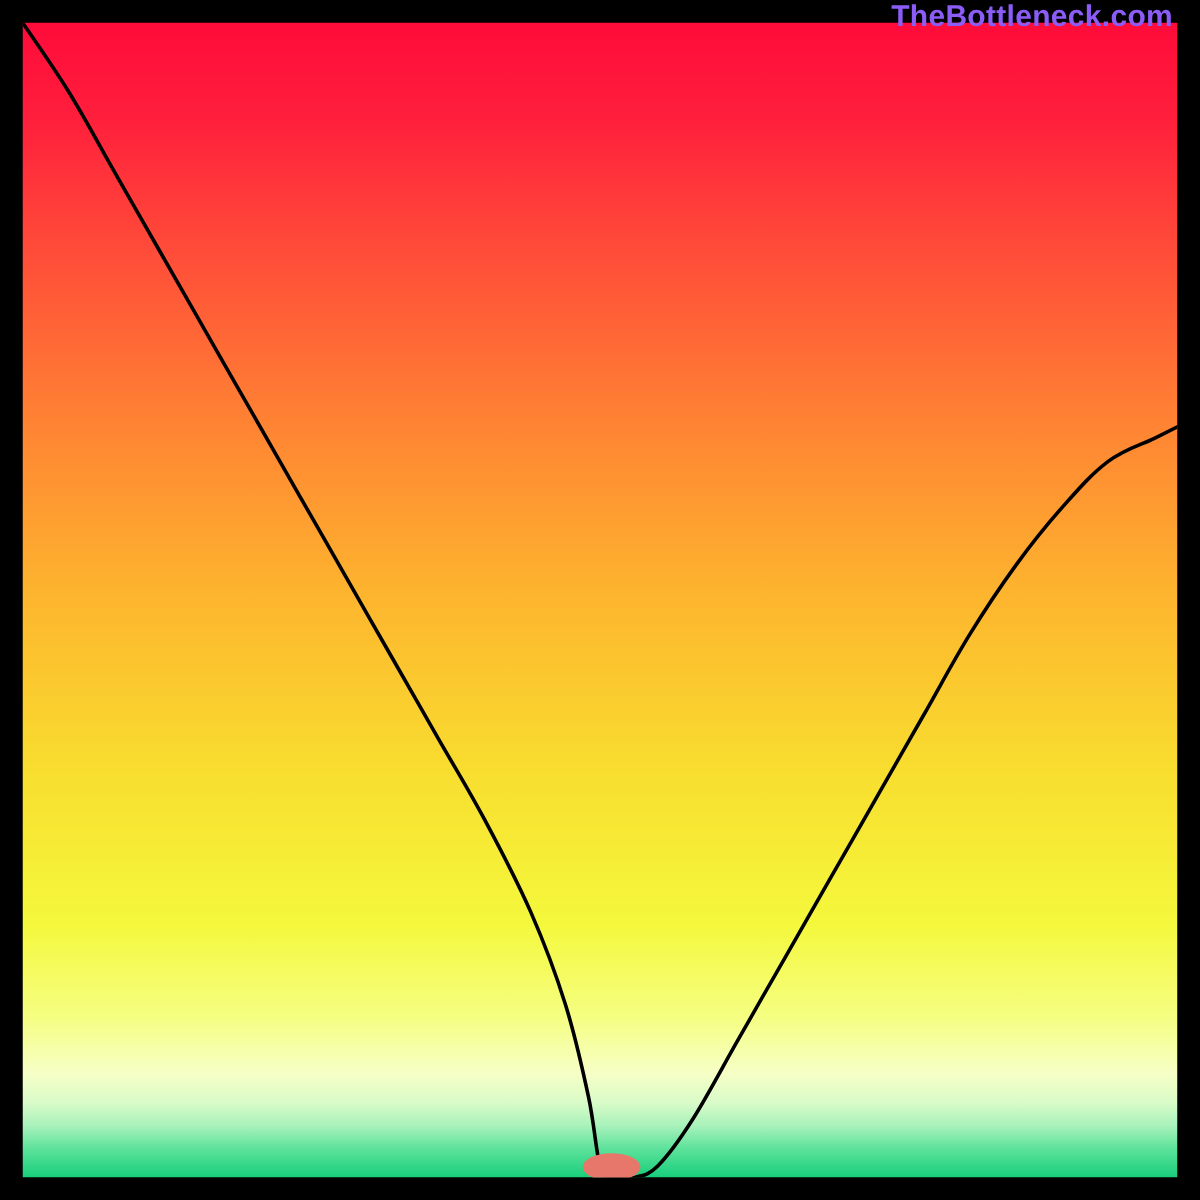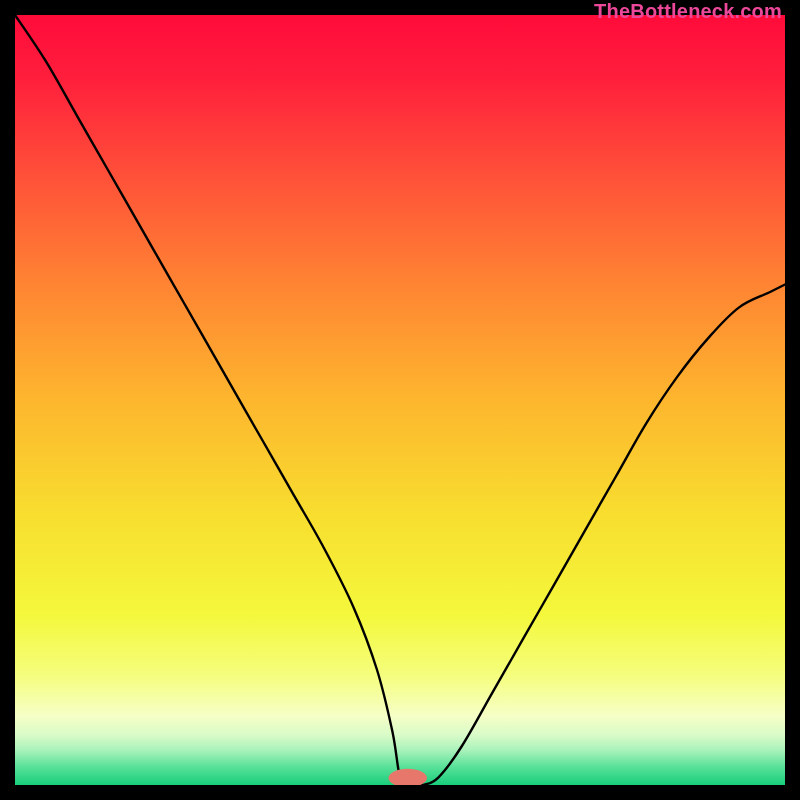--- a/index.html
+++ b/index.html
@@ -18,21 +18,21 @@
     width: 770px;
     height: 770px;
     background: #000;
   }
   .watermark {
     position: absolute;
     top: 0px;
     right: 18px;
     font-size: 20px;
     font-weight: 600;
-    color: #ec4899;
+    color: #8b5cf6;
     letter-spacing: 0.2px;
     z-index: 5;
   }
   svg {
     position: absolute;
     left: 15px;
     top: 15px;
     width: 770px;
     height: 770px;
     display: block;

